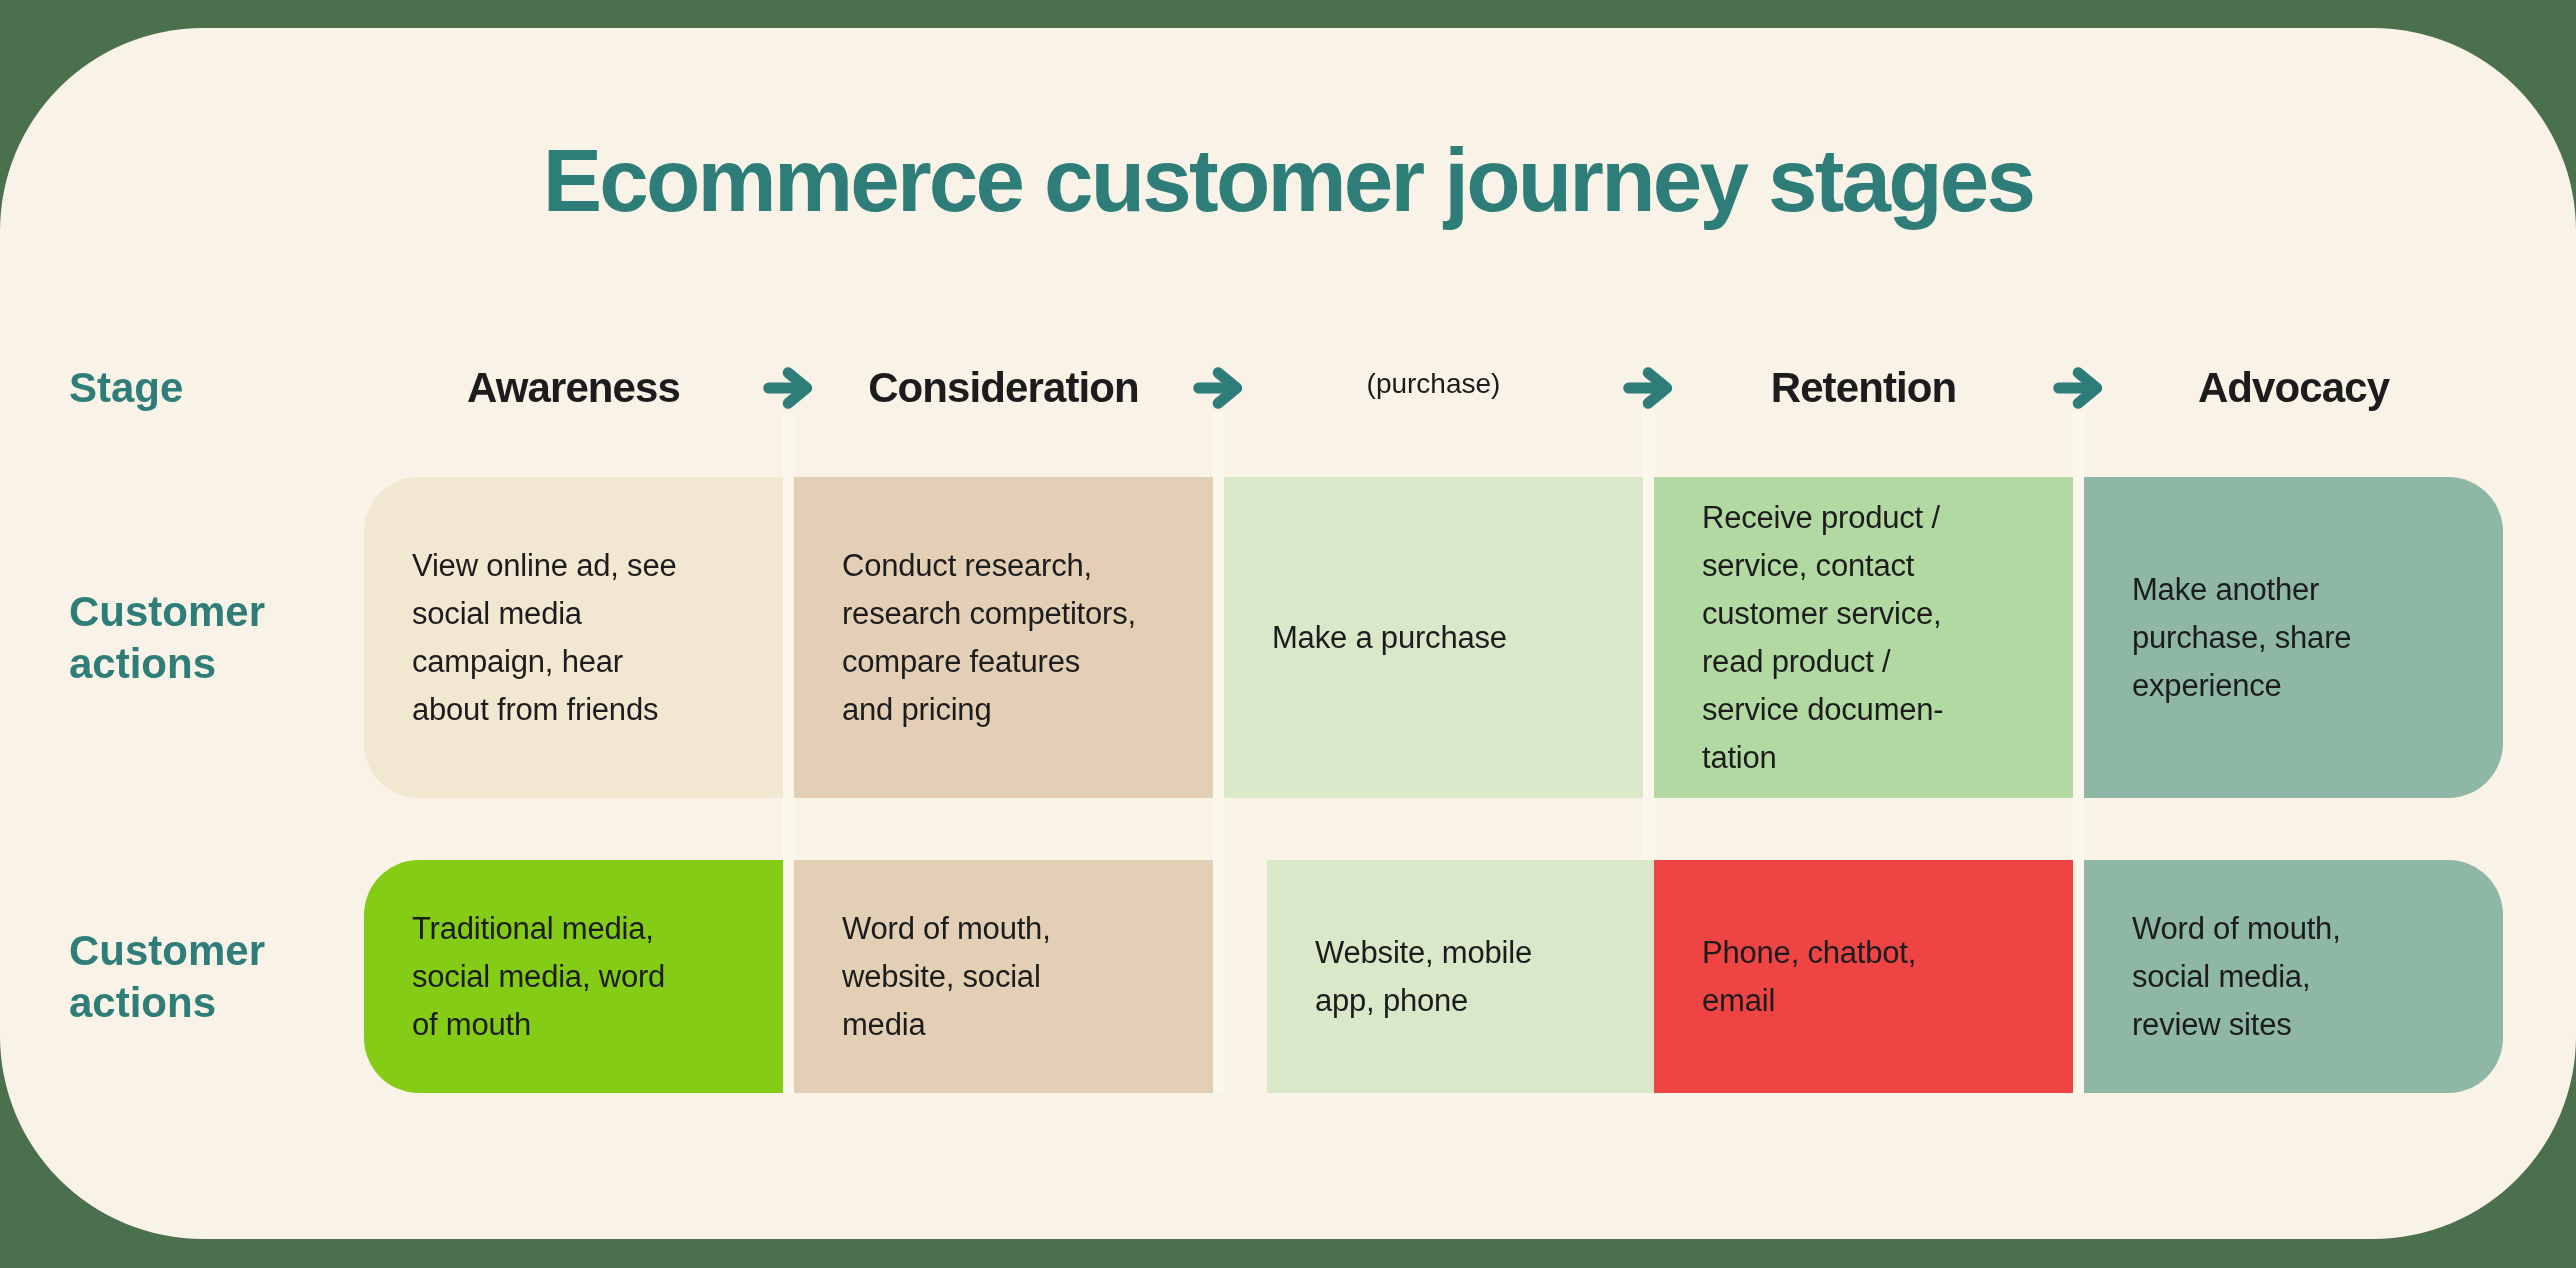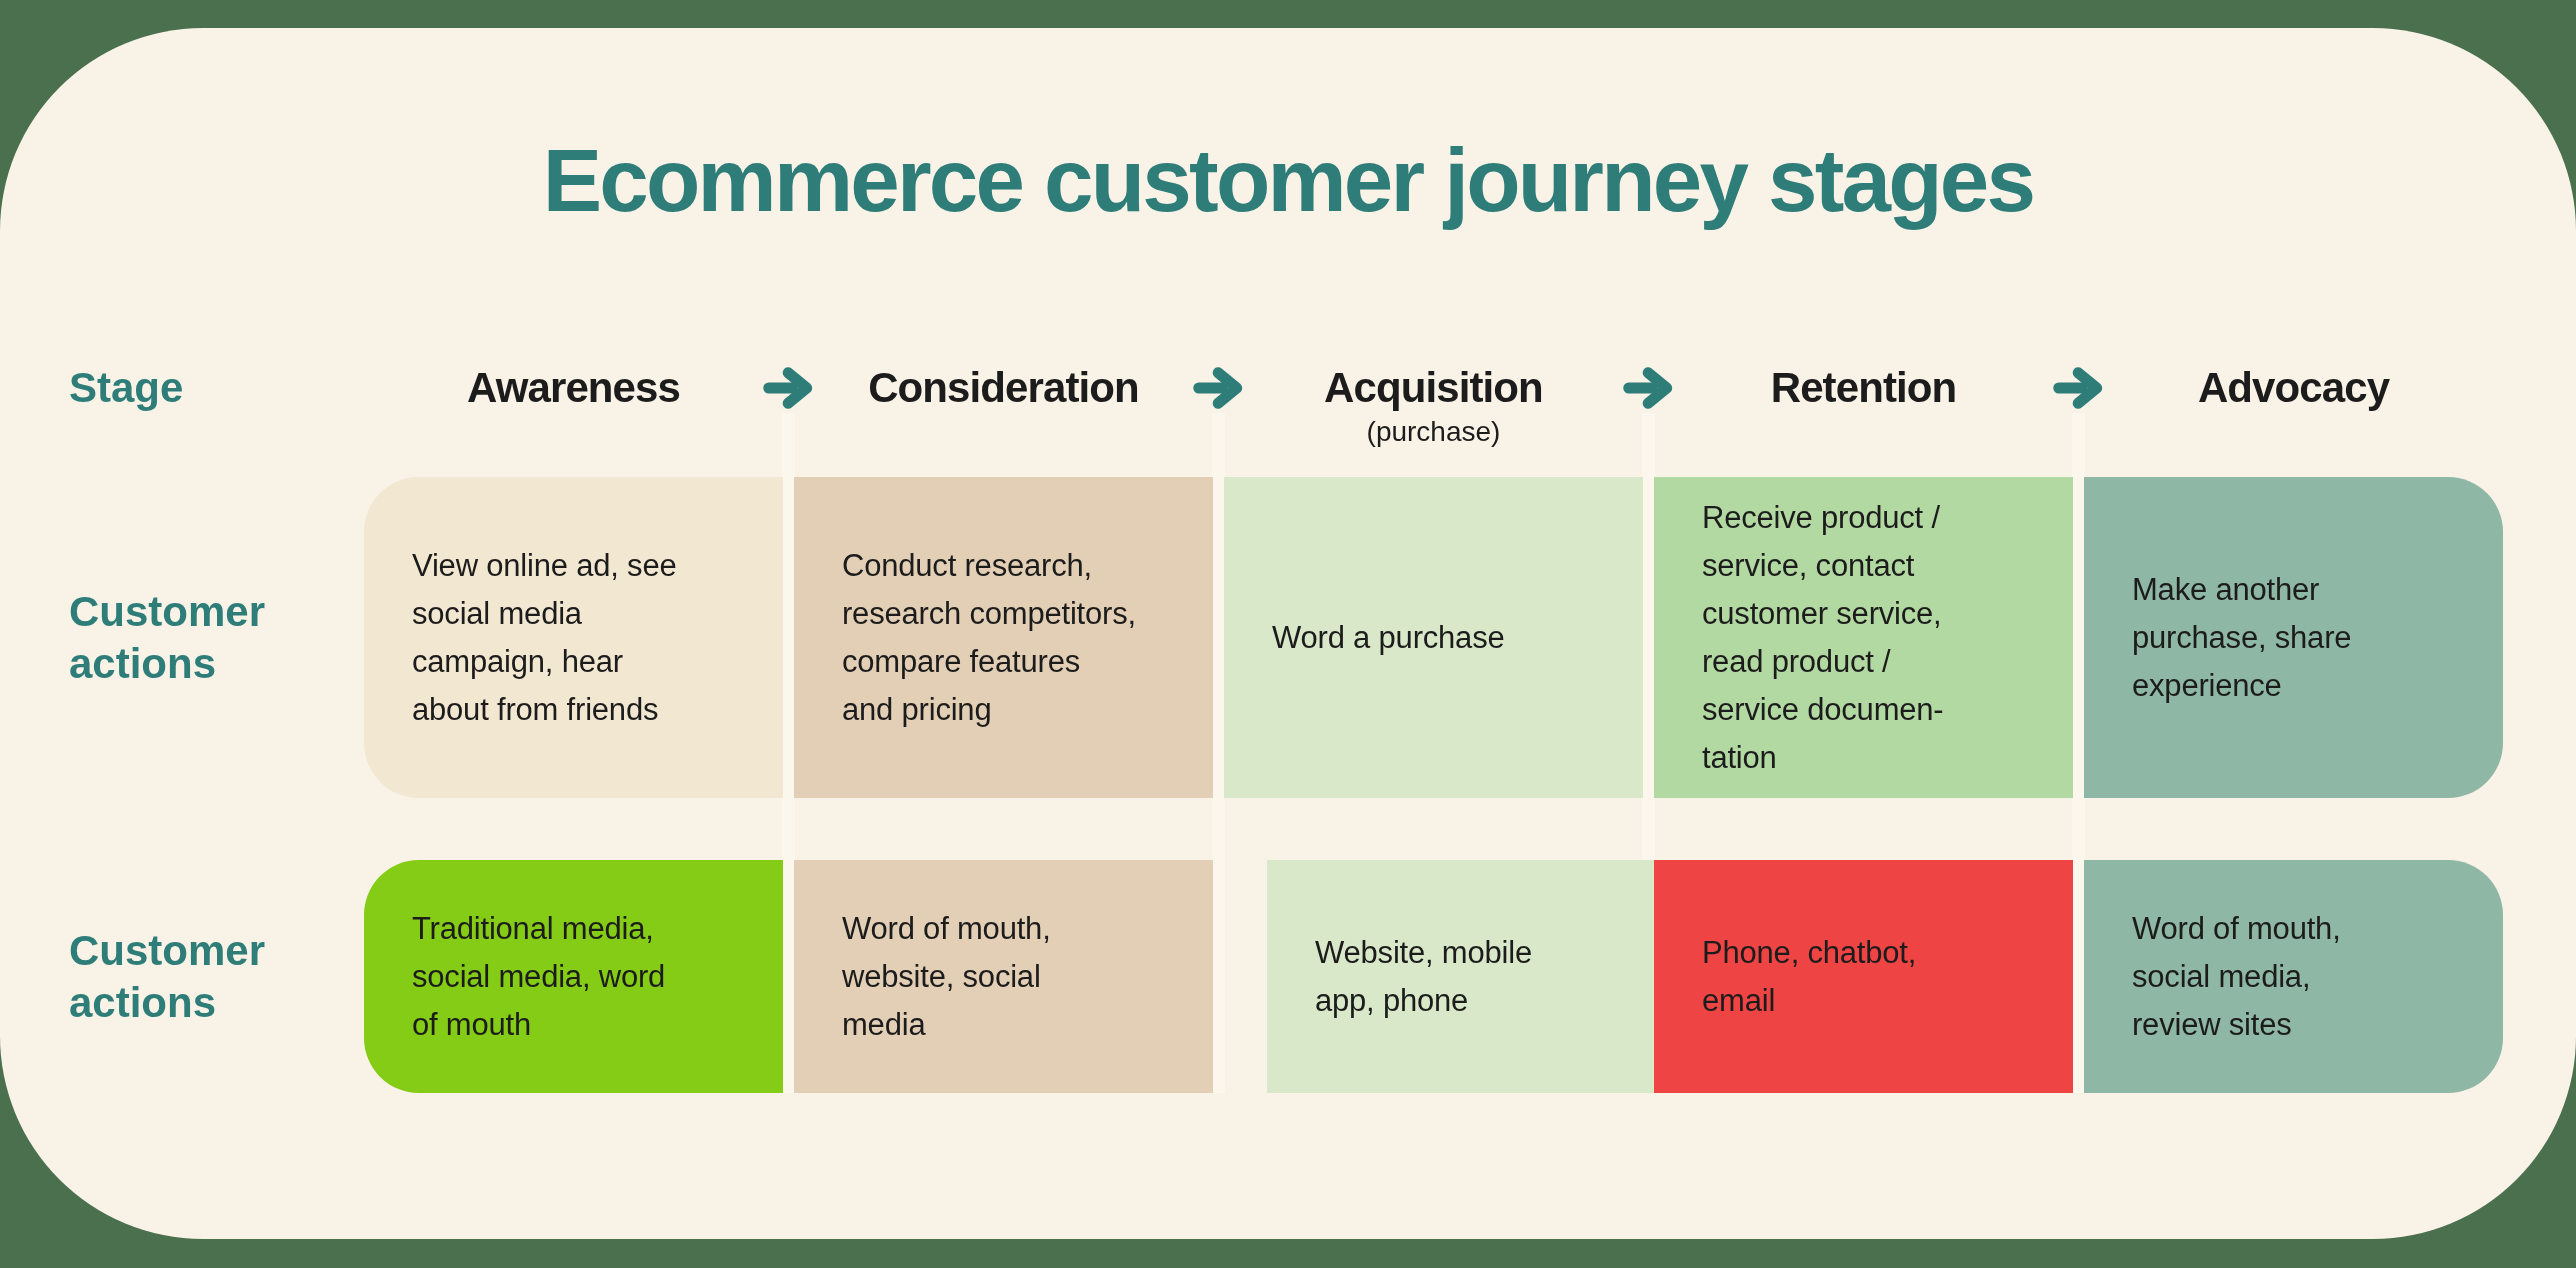--- a/index.html
+++ b/index.html
@@ -112,21 +112,20 @@
 
 <div class="stage-label">Stage</div>
 
 <div class="col-header c0">
   <div class="name">Awareness</div>
 </div>
 <div class="col-header c1">
   <div class="name">Consideration</div>
 </div>
 <div class="col-header c2">
-  <div class="name">Acquisition</div>
   <div class="sub">(purchase)</div>
 </div>
 <div class="col-header c3">
   <div class="name">Retention</div>
 </div>
 <div class="col-header c4">
   <div class="name">Advocacy</div>
 </div>
 
 <div class="arrow g0">
@@ -157,21 +156,21 @@
 <div class="row-label row1">Customer
 actions</div>
 <div class="cell row1 c0 round-left" style="background: rgb(242, 231, 209);">View online ad, see
 social media
 campaign, hear
 about from friends</div>
 <div class="cell row1 c1" style="background: rgb(227, 207, 181);">Conduct research,
 research competitors,
 compare features
 and pricing</div>
-<div class="cell row1 c2" style="background: rgb(216, 232, 200);">Word a purchase</div>
+<div class="cell row1 c2" style="background: rgb(216, 232, 200);">Make a purchase</div>
 <div class="cell row1 c3" style="background: rgb(179, 217, 162);">Receive product /
 service, contact
 customer service,
 read product /
 service documen-
 tation</div>
 <div class="cell row1 c4 round-right" style="background: rgb(142, 183, 165);">Make another
 purchase, share
 experience</div>
 

